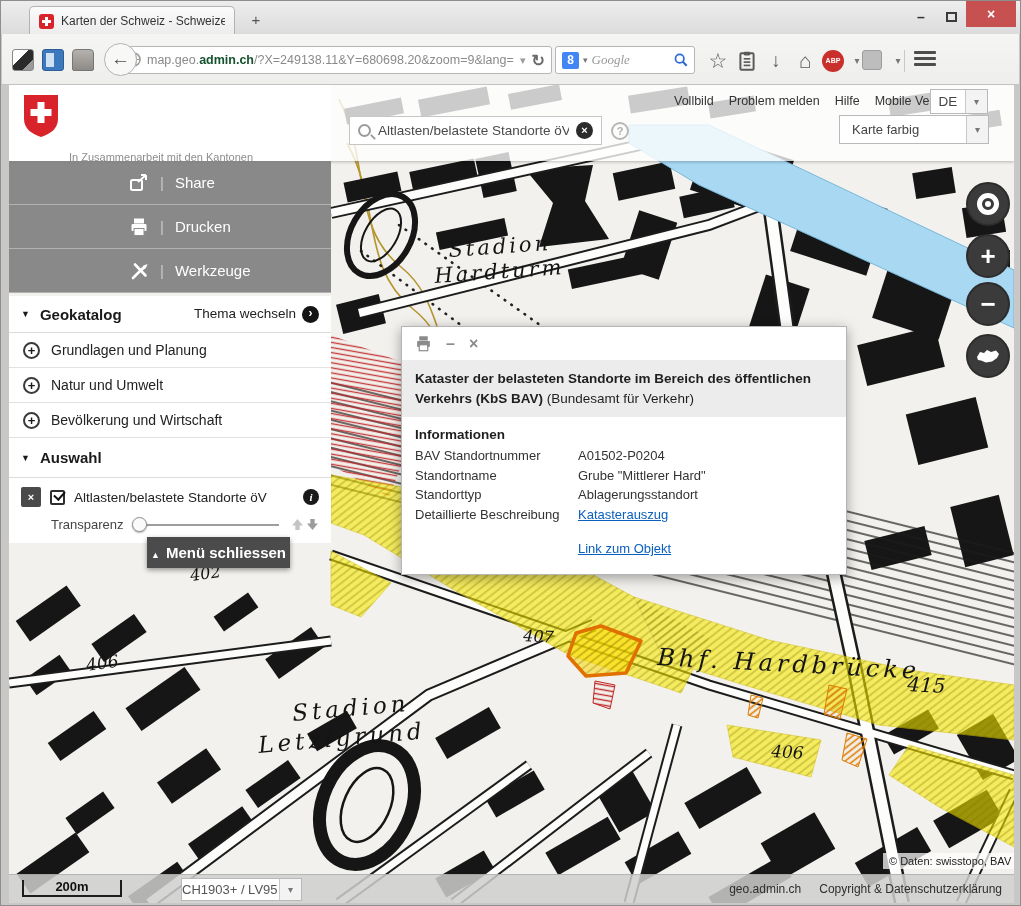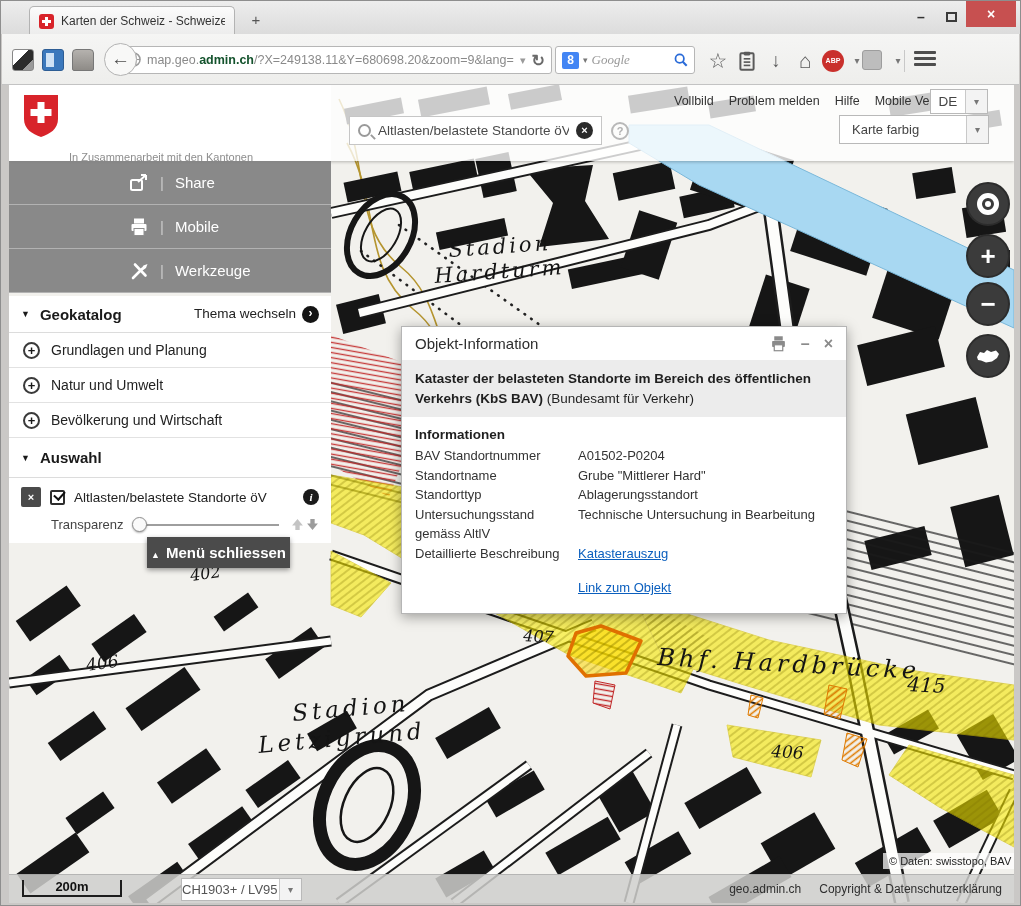--- a/index.html
+++ b/index.html
@@ -415,21 +415,21 @@
         <span class="tsep">|</span>
         <span class="tlabel">Share</span>
       </div>
       <div class="toolrow">
         <svg class="tico" viewBox="0 0 20 20">
             <rect x="5" y="1.5" width="10" height="5" fill="#fff"></rect>
             <rect x="2.5" y="7" width="15" height="7" rx="1" fill="#fff"></rect>
             <rect x="5" y="11.5" width="10" height="7" fill="#fff" stroke="#8f8f8f" stroke-width="1"></rect>
           </svg>
         <span class="tsep">|</span>
-        <span class="tlabel">Mobile</span>
+        <span class="tlabel">Drucken</span>
       </div>
       <div class="toolrow">
         <svg class="tico" viewBox="0 0 20 20">
             <g stroke="#fff" stroke-width="2.6" stroke-linecap="round" fill="none">
               <path d="M4,17 L13,8"></path>
               <path d="M6,3.5 L16.5,14.5"></path>
             </g>
             <path d="M12,8 l2.5,-3.5 l4,-1.5 l-1.5,4 L13.5,9.5 z" fill="#fff"></path>
           </svg>
         <span class="tsep">|</span>
@@ -496,21 +496,20 @@
     <div class="ctl ctl-zin">+</div>
     <div class="ctl ctl-zout">−</div>
     <div class="ctl ctl-ch">
       <svg width="26" height="18" viewBox="0 0 26 18">
           <path d="M2,10 L5,5 L9,6 L12,3 L16,5 L21,3.5 L24,7 L22,11 L17,14.5 L11,15.5 L6,13.5 L3,13 Z" fill="#fff"></path>
         </svg>
     </div>
 
     <div class="popup">
       <div class="pophead">
-        <span class="poptitle">Objekt-Information</span>
         <svg width="17" height="17" viewBox="0 0 20 20">
             <rect x="5" y="1.5" width="10" height="5" fill="#8a8a8a"></rect>
             <rect x="2.5" y="7" width="15" height="7" rx="1" fill="#8a8a8a"></rect>
             <rect x="5" y="11.5" width="10" height="7" fill="#fff" stroke="#8a8a8a" stroke-width="1.4"></rect>
           </svg>
         <span class="popico">–</span>
         <span class="popico">×</span>
       </div>
       <div class="popsub">
         <b>Kataster der belasteten Standorte im Bereich des öffentlichen Verkehrs (KbS BAV)</b> <span>(Bundesamt für Verkehr)</span>
@@ -523,24 +522,20 @@
           </div>
         <div class="irow">
             <span class="ilabel">Standortname</span>
             <span class="ival">Grube "Mittlerer Hard"</span>
           </div>
         <div class="irow">
             <span class="ilabel">Standorttyp</span>
             <span class="ival">Ablagerungsstandort</span>
           </div>
         <div class="irow">
-            <span class="ilabel">Untersuchungsstand gemäss AltlV</span>
-            <span class="ival">Technische Untersuchung in Bearbeitung</span>
-          </div>
-        <div class="irow">
             <span class="ilabel">Detaillierte Beschreibung</span>
             <span class="ival"><a href="#" class="plink">Katasterauszug</a></span>
           </div>
         <div class="extralink"><a href="#" class="plink">Link zum Objekt</a></div>
       </div>
     </div>
 
     <div class="attrib">© Daten: swisstopo, BAV</div>
     <div class="bottombar">
       <div class="scalebar">200m</div>

